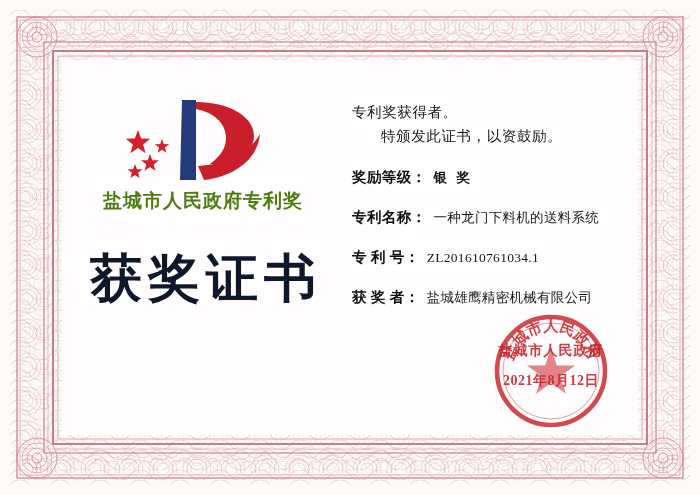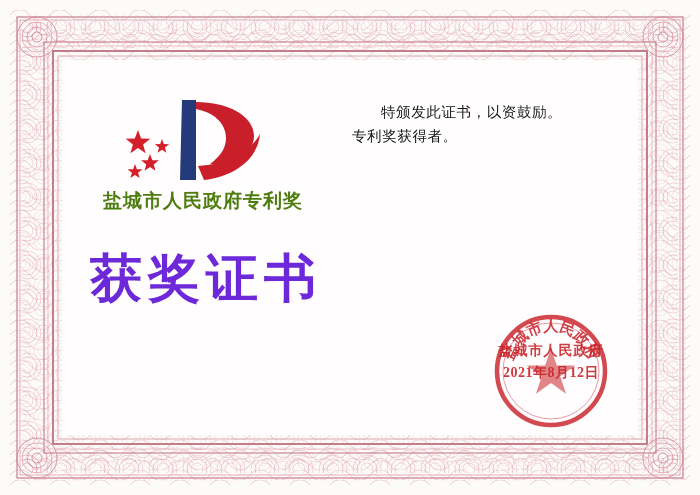--- a/index.html
+++ b/index.html
@@ -60,21 +60,21 @@
     color: #4d7c0f;
     margin-top: 6px;
     white-space: nowrap;
   }
   .cert-title {
     margin-top: 30px;
     font-family: "Liberation Serif", serif;
     font-size: 52px;
     font-weight: bold;
     letter-spacing: 6px;
-    color: #6d28d9;
+    color: #0f172a;
     white-space: nowrap;
     text-indent: 6px;
   }
 
   
   .right-block {
     position: absolute;
     left: 352px;
     top: 100px;
     width: 290px;
@@ -134,21 +134,21 @@
     font-weight: bold;
     font-family: "Liberation Serif", serif;
     opacity: 0.88;
   }
   .seal-text-top {
     top: 30px;
     font-size: 14px;
     letter-spacing: 1px;
   }
   .seal-text-bottom {
-    top: 52px;
+    top: 60px;
     font-size: 14px;
     letter-spacing: 0.5px;
   }
 </style>
 </head>
 <body>
 
 <div class="certificate">
 
   <svg class="guilloche" viewBox="0 0 680 475" preserveAspectRatio="none">
@@ -247,23 +247,46 @@
       </svg>
     </div>
 
     <div class="org-line">盐城市人民政府专利奖</div>
 
     <div class="cert-title">获奖证书</div>
   </div>
 
   <div class="right-block">
 
+    <div class="para">专利奖获得者。</div>
     <div class="para indent">特颁发此证书，以资鼓励。</div>
-    <div class="para">专利奖获得者。</div>
-
+
+    <div class="fields">
+
+      <div class="field-row">
+        <span class="field-label">奖励等级：</span>
+        <span class="field-value bold">银  奖</span>
+      </div>
+
+      <div class="field-row">
+        <span class="field-label">专利名称：</span>
+        <span class="field-value">一种龙门下料机的送料系统</span>
+      </div>
+
+      <div class="field-row">
+        <span class="field-label">专 利 号：</span>
+        <span class="field-value">ZL201610761034.1</span>
+      </div>
+
+      <div class="field-row">
+        <span class="field-label">获 奖 者：</span>
+        <span class="field-value">盐城雄鹰精密机械有限公司</span>
+      </div>
+
+    </div>
   </div>
 
   <div class="seal">
     <svg viewBox="0 0 118 118" width="118" height="118">
       <circle cx="59" cy="59" r="54" fill="none" stroke="#c8222a" stroke-width="4.5" opacity="0.82"></circle>
       <circle cx="59" cy="59" r="48" fill="none" stroke="#c8222a" stroke-width="1" opacity="0.45"></circle>
 
       <polygon points="59,36 64.8,53.5 83.2,53.5 68.2,64.3 74,81.8 59,71 44,81.8 49.8,64.3 34.8,53.5 53.2,53.5" fill="#c8222a" opacity="0.55"></polygon>
 
       <defs>

